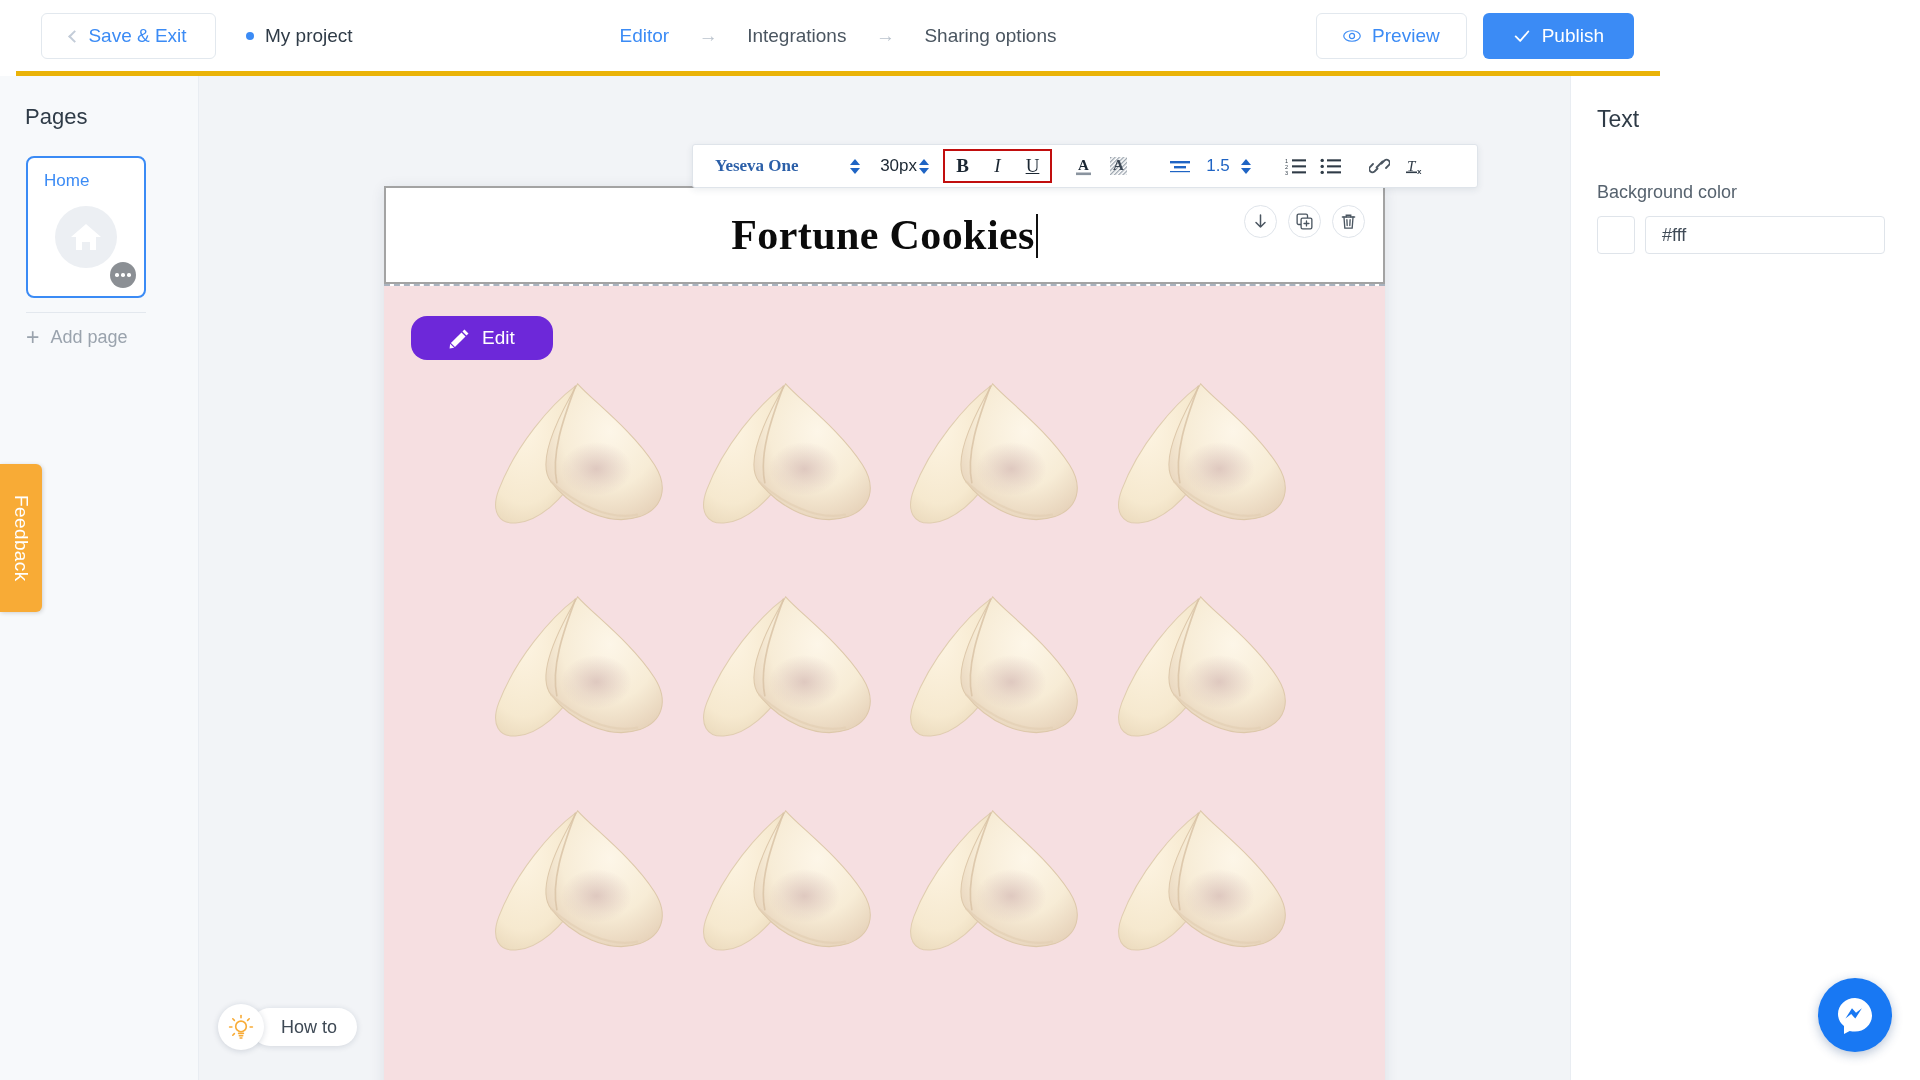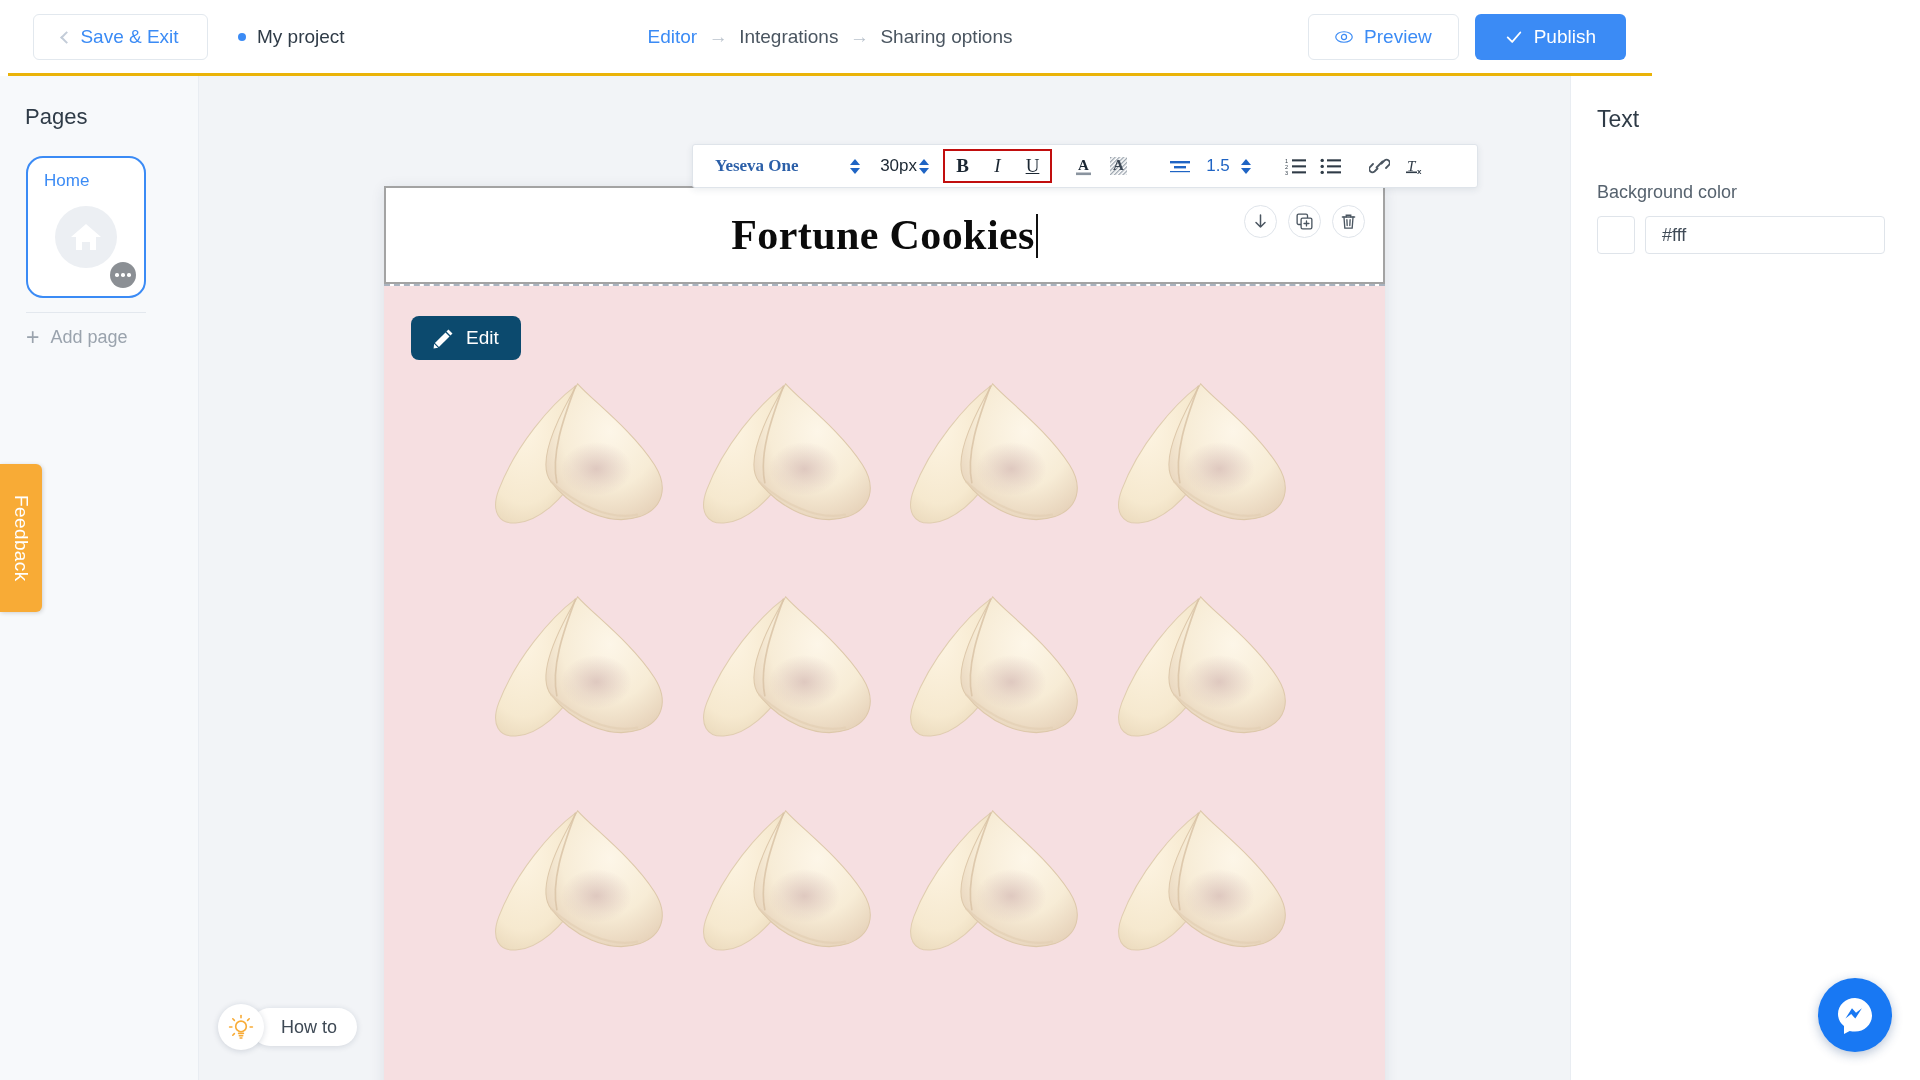--- a/index.html
+++ b/index.html
@@ -6,24 +6,24 @@
   html, body {
     width: 1920px; height: 1080px;
     overflow: hidden;
     font-family: "Liberation Sans", sans-serif;
     background: #ffffff;
     -webkit-font-smoothing: antialiased;
   }
 
   
   .topbar {
-    position: absolute; top: 0; left: 8px;
+    position: absolute; top: 0; left: 16px;
     width: 1644px; height: 76px;
     background: #ffffff;
-    border-bottom: 3px solid #eab308;
+    border-bottom: 5px solid #eab308;
     display: flex; align-items: center;
     z-index: 60;
   }
   .save-exit {
     margin-left: 25px;
     height: 46px; min-width: 175px;
     border: 1px solid #e2e8ee; border-radius: 6px;
     background: #fff;
     display: flex; align-items: center; justify-content: center; gap: 9px;
     color: #3b8bf5; font-size: 19px;
@@ -39,21 +39,21 @@
   .project-name {
     margin-left: 30px;
     display: flex; align-items: center; gap: 11px;
     font-size: 19px; color: #2f3b47;
     cursor: pointer;
   }
   .blue-dot { width: 8px; height: 8px; border-radius: 50%; background: #3b8bf5; }
 
   .breadcrumb {
     position: absolute; left: 50%; transform: translateX(-50%);
-    display: flex; align-items: center; gap: 8px;
+    display: flex; align-items: center; gap: 26px;
     font-size: 19px;
   }
   .crumb { color: #4a5560; cursor: pointer; white-space: nowrap; }
   .crumb.active { color: #3b8bf5; }
   .crumb-arrow {
     color: #b9c2cc; font-size: 19px; line-height: 1;
     width: 26px; text-align: center;
   }
 
   .topbar-right {
@@ -87,21 +87,21 @@
   .pages-title {
     margin: 28px 0 0 25px;
     font-size: 22px; color: #2f3b47;
   }
   .page-card {
     position: relative;
     margin: 26px 0 0 26px;
     width: 120px; height: 142px;
     background: #fff;
     border: 2px solid #3b8bf5;
-    border-radius: 17px;
+    border-radius: 8px;
     cursor: pointer;
   }
   .page-card-label {
     margin: 13px 0 0 16px;
     font-size: 17px; color: #3b8bf5;
   }
   .page-thumb-circle {
     position: absolute; left: 27px; top: 48px;
     width: 62px; height: 62px; border-radius: 50%;
     background: #eceff3;
@@ -274,22 +274,22 @@
     border-top: 2px dashed #a9b3bf;
     border-bottom: 2px dashed #a9b3bf;
   }
   .img-bg {
     position: absolute; inset: 0;
     background: #f6dfe1;
     overflow: hidden;
   }
   .btn-edit {
     position: absolute; left: 27px; top: 30px;
-    height: 44px; padding: 0 22px;
-    border-radius: 8px; background: #0c4a6e; color: #fff;
+    height: 44px; padding: 0 38px;
+    border-radius: 16px; background: #6d28d9; color: #fff;
     font-size: 19px;
     display: flex; align-items: center; gap: 12px;
     cursor: pointer;
     z-index: 5;
   }
   .cookie-grid {
     position: absolute; left: 92px; top: 70px;
     width: 830px; height: 640px;
     display: grid;
     grid-template-columns: repeat(4, 1fr);

